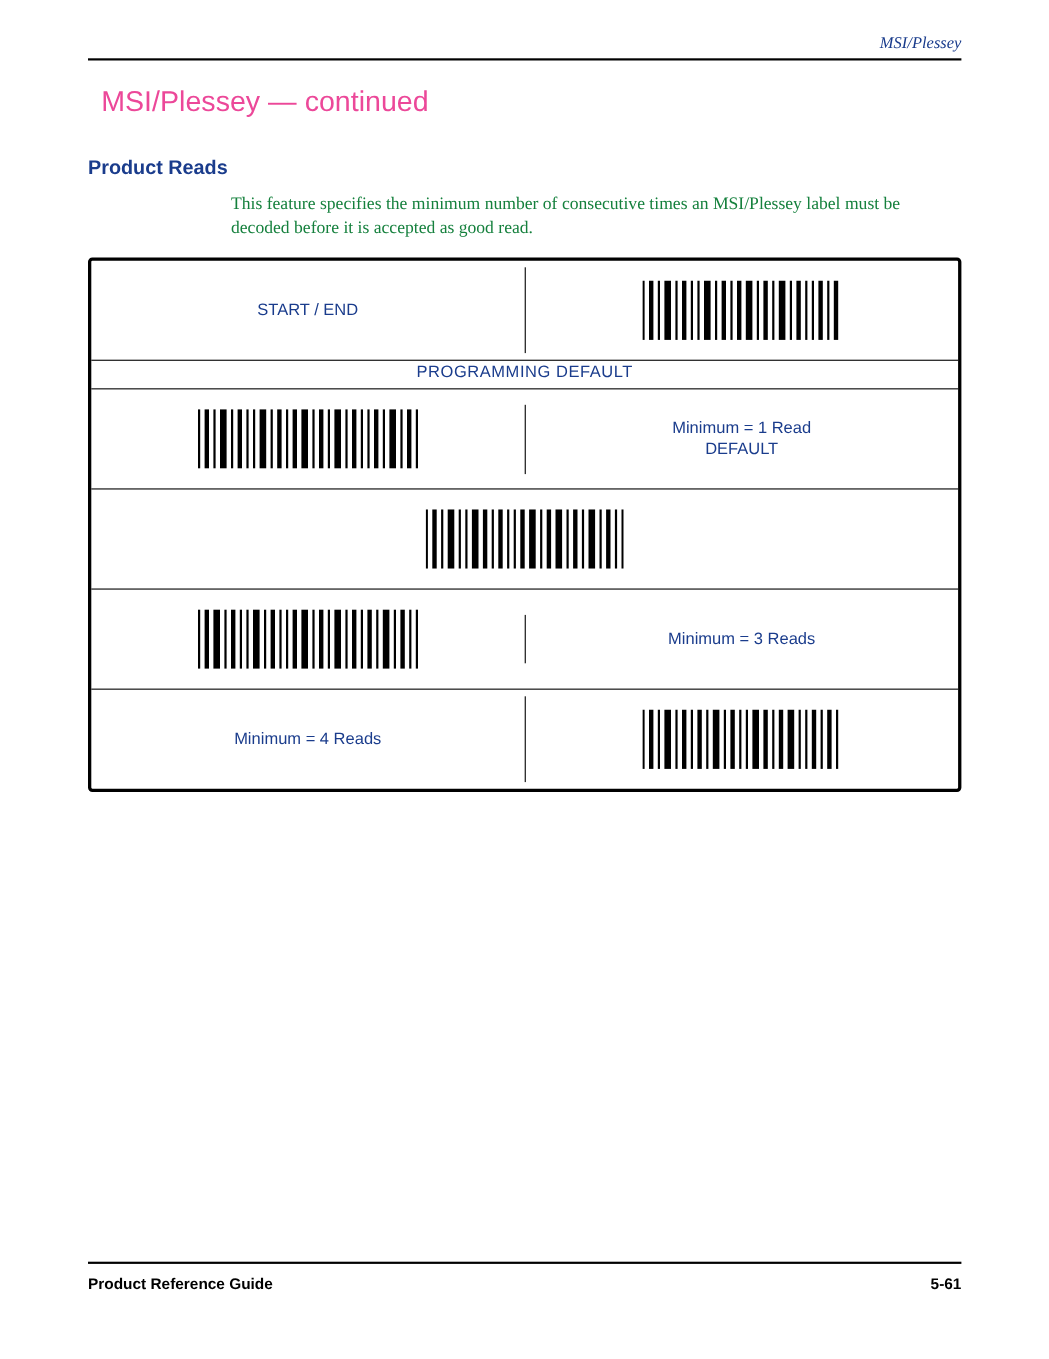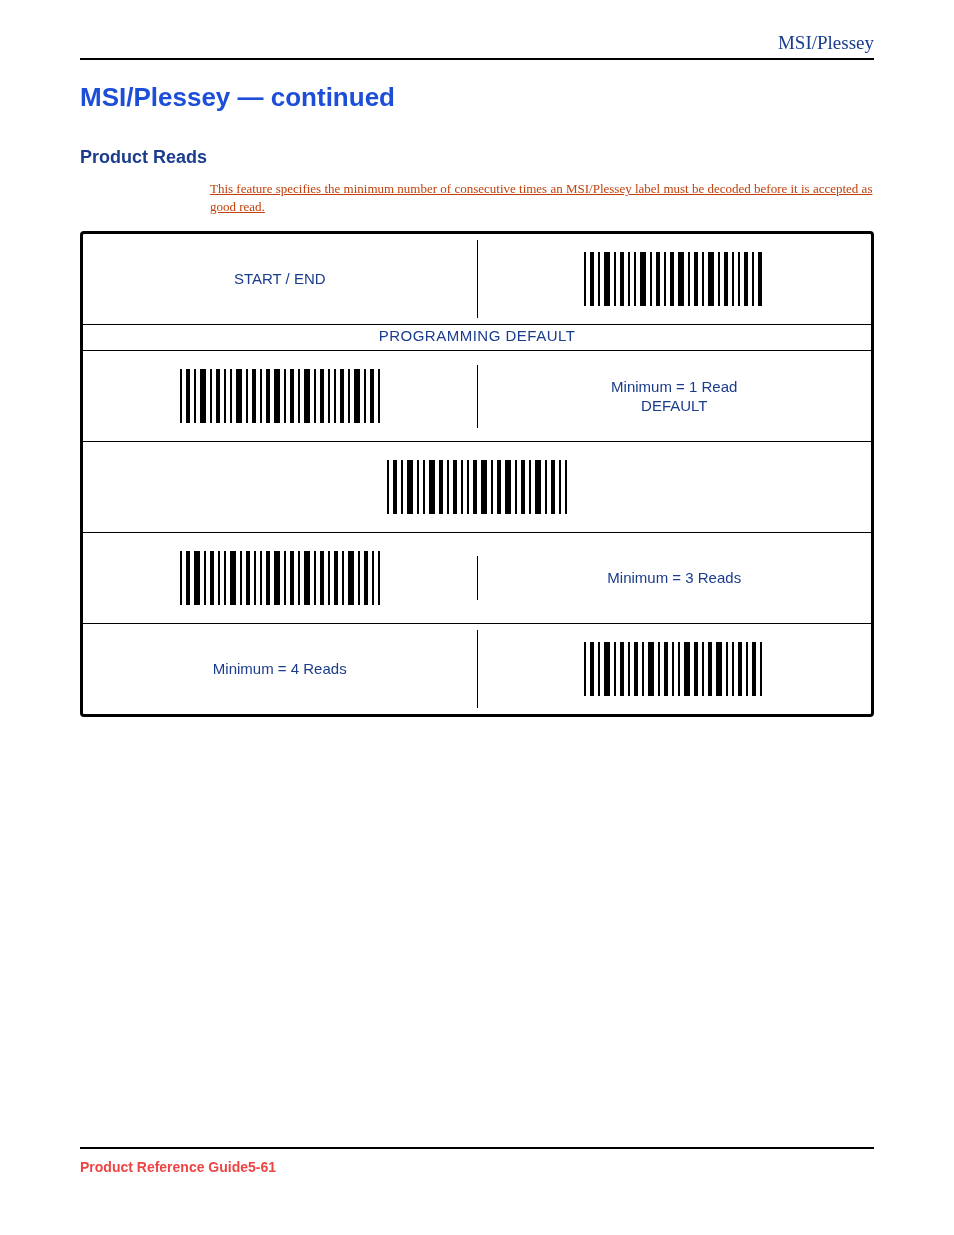--- a/index.html
+++ b/index.html
@@ -16,50 +16,50 @@
   }
   .page {
     padding: 32px 80px 0 80px;
     box-sizing: border-box;
     height: 100%;
     position: relative;
   }
   .running-head {
     text-align: right;
     font-family: Georgia, serif;
-    font-size: 19px;
+    font-size: 15px;
     color: #1a3c8c;
     padding-bottom: 4px;
+    font-style: italic;
   }
   .top-rule {
     border: 0;
     border-top: 2px solid #000;
     margin: 0 0 22px 0;
   }
   h1.section-title {
     font-family: Verdana, Helvetica, Arial, sans-serif;
-    font-weight: 700;
+    font-weight: 400;
     font-size: 26px;
-    color: #1d4ed8;
-    margin: 0 0 34px 0;
+    color: #ec4899;
+    margin: 0 0 34px 12px;
   }
   h2.subhead {
     font-family: Verdana, Helvetica, Arial, sans-serif;
     font-weight: 700;
     font-size: 18px;
     color: #1a3c8c;
     margin: 0 0 12px 0;
   }
   .body-text {
     font-family: 'Adobe Garamond Pro', Garamond, Georgia, serif;
-    font-size: 13px;
+    font-size: 16px;
     line-height: 1.35;
-    color: #c2410c;
+    color: #15803d;
     margin: 0 0 16px 130px;
-    text-decoration: underline;
   }
   .outer-box {
     border: 3px solid #000;
     border-radius: 4px;
     width: 100%;
     box-sizing: border-box;
   }
   .row {
     display: flex;
     align-items: center;
@@ -104,25 +104,25 @@
     right: 80px;
     bottom: 60px;
   }
   .footer-rule {
     border: 0;
     border-top: 2px solid #000;
     margin: 0 0 10px 0;
   }
   .footer-line {
     display: flex;
-    justify-content: flex-start;
+    justify-content: space-between;
     font-family: Verdana, Helvetica, Arial, sans-serif;
     font-weight: 700;
     font-size: 14px;
-    color: #ef4444;
+    color: #000000;
   }
 </style>
 </head>
 <body>
 
 <div class="page">
 
   <div class="running-head">MSI/Plessey</div>
   <hr class="top-rule">
 

